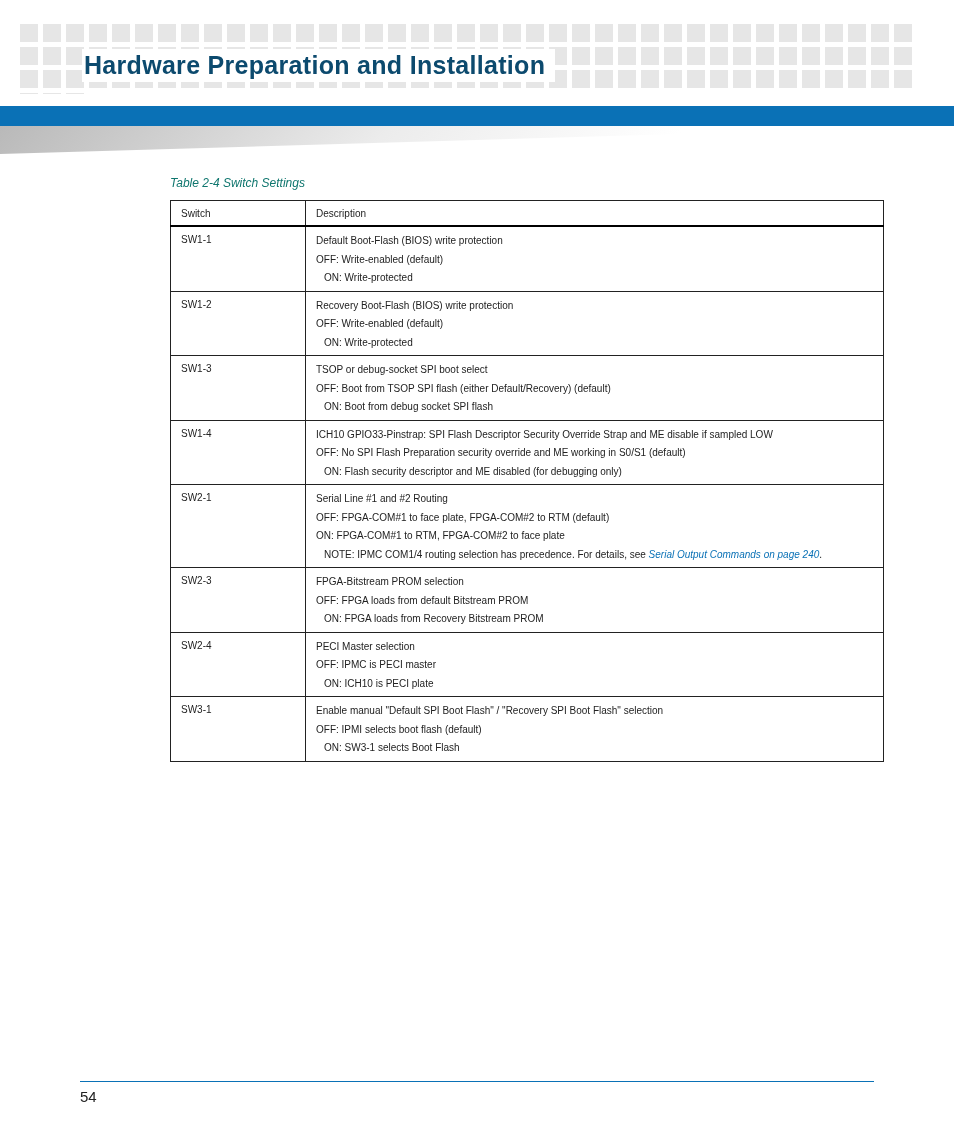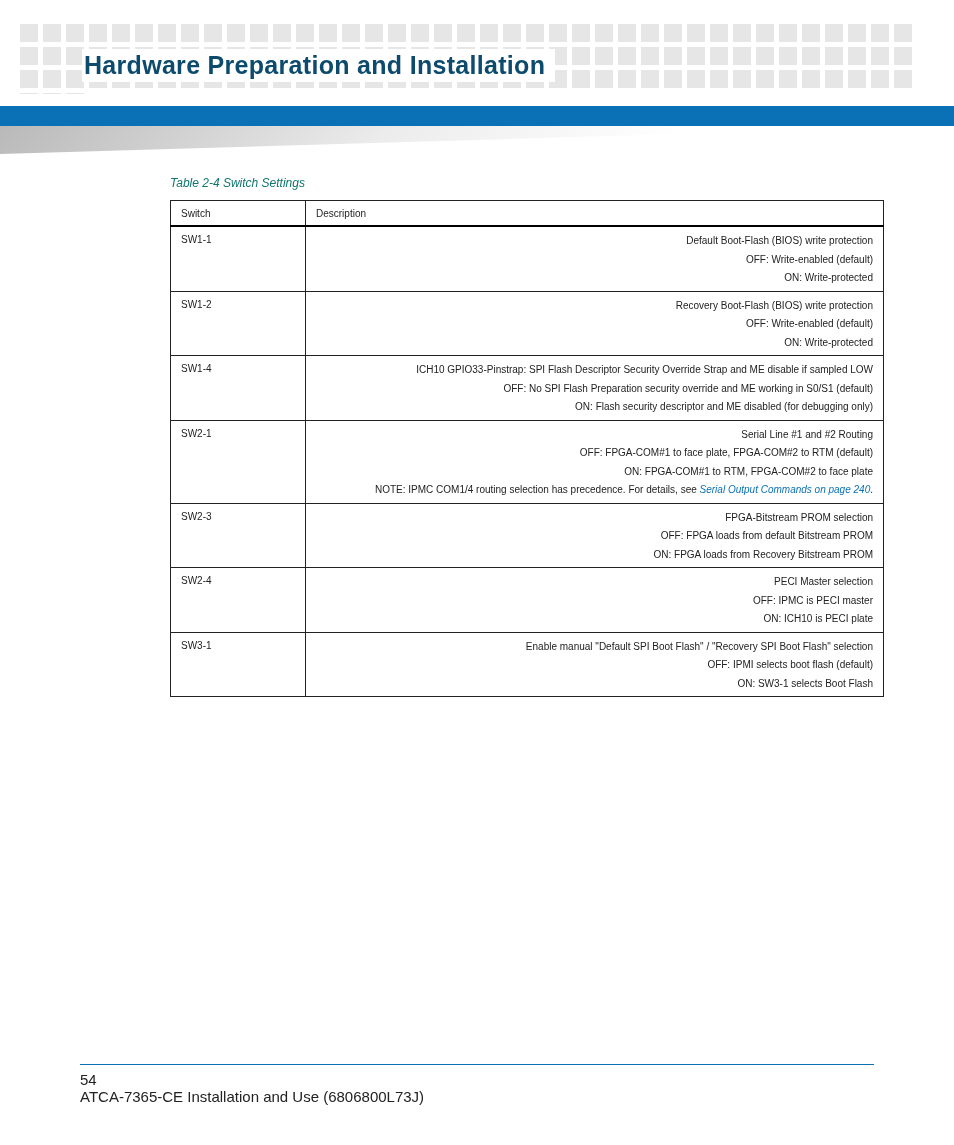--- a/index.html
+++ b/index.html
@@ -85,22 +85,22 @@
     border: 1px solid #222;
     padding: 7px 10px 6px 10px;
     vertical-align: top;
     text-align: left;
     font-weight: 400;
   }
   table.sw thead th {
     border-bottom: 2px solid #000;
   }
   table.sw td.col-switch { width: 135px; }
-  .desc-line { margin: 0 0 5px 0; line-height: 1.35; text-align: right; }
-  .desc-line:last-child { margin-bottom: 0; }
+  .desc-line { margin: 0 0 5px 0; line-height: 1.35; }
+  .desc-line:last-child { margin-bottom: 0; margin-left: 8px; }
   a.xref { color: #0a71b6; font-style: italic; text-decoration: none; }
   .footer {
     position: absolute;
     left: 80px;
     right: 80px;
     bottom: 40px;
   }
   .footer-rule {
     border-top: 1px solid #0a71b6;
     margin-bottom: 6px;
@@ -264,20 +264,28 @@
         </tr>
         <tr>
           <td class="col-switch">SW1-2</td>
           <td>
             <div class="desc-line">Recovery Boot-Flash (BIOS) write protection</div>
             <div class="desc-line">OFF: Write-enabled (default)</div>
             <div class="desc-line">ON: Write-protected</div>
           </td>
         </tr>
         <tr>
+          <td class="col-switch">SW1-3</td>
+          <td>
+            <div class="desc-line">TSOP or debug-socket SPI boot select</div>
+            <div class="desc-line">OFF: Boot from TSOP SPI flash (either Default/Recovery) (default)</div>
+            <div class="desc-line">ON: Boot from debug socket SPI flash</div>
+          </td>
+        </tr>
+        <tr>
           <td class="col-switch">SW1-4</td>
           <td>
             <div class="desc-line">ICH10 GPIO33-Pinstrap: SPI Flash Descriptor Security Override Strap and ME disable if sampled LOW</div>
             <div class="desc-line">OFF: No SPI Flash Preparation security override and ME working in S0/S1 (default)</div>
             <div class="desc-line">ON: Flash security descriptor and ME disabled (for debugging only)</div>
           </td>
         </tr>
         <tr>
           <td class="col-switch">SW2-1</td>
           <td>
@@ -312,15 +320,14 @@
           </td>
         </tr>
       </tbody>
   </table>
 </div>
 
 <div class="footer">
   <div class="footer-rule"></div>
   <div class="footer-row">
     <span>54</span>
-    <span>ATCA-7365-CE Installation and Use (6806800L73J)</span>
   </div>
 </div>
 
 </body></html>

